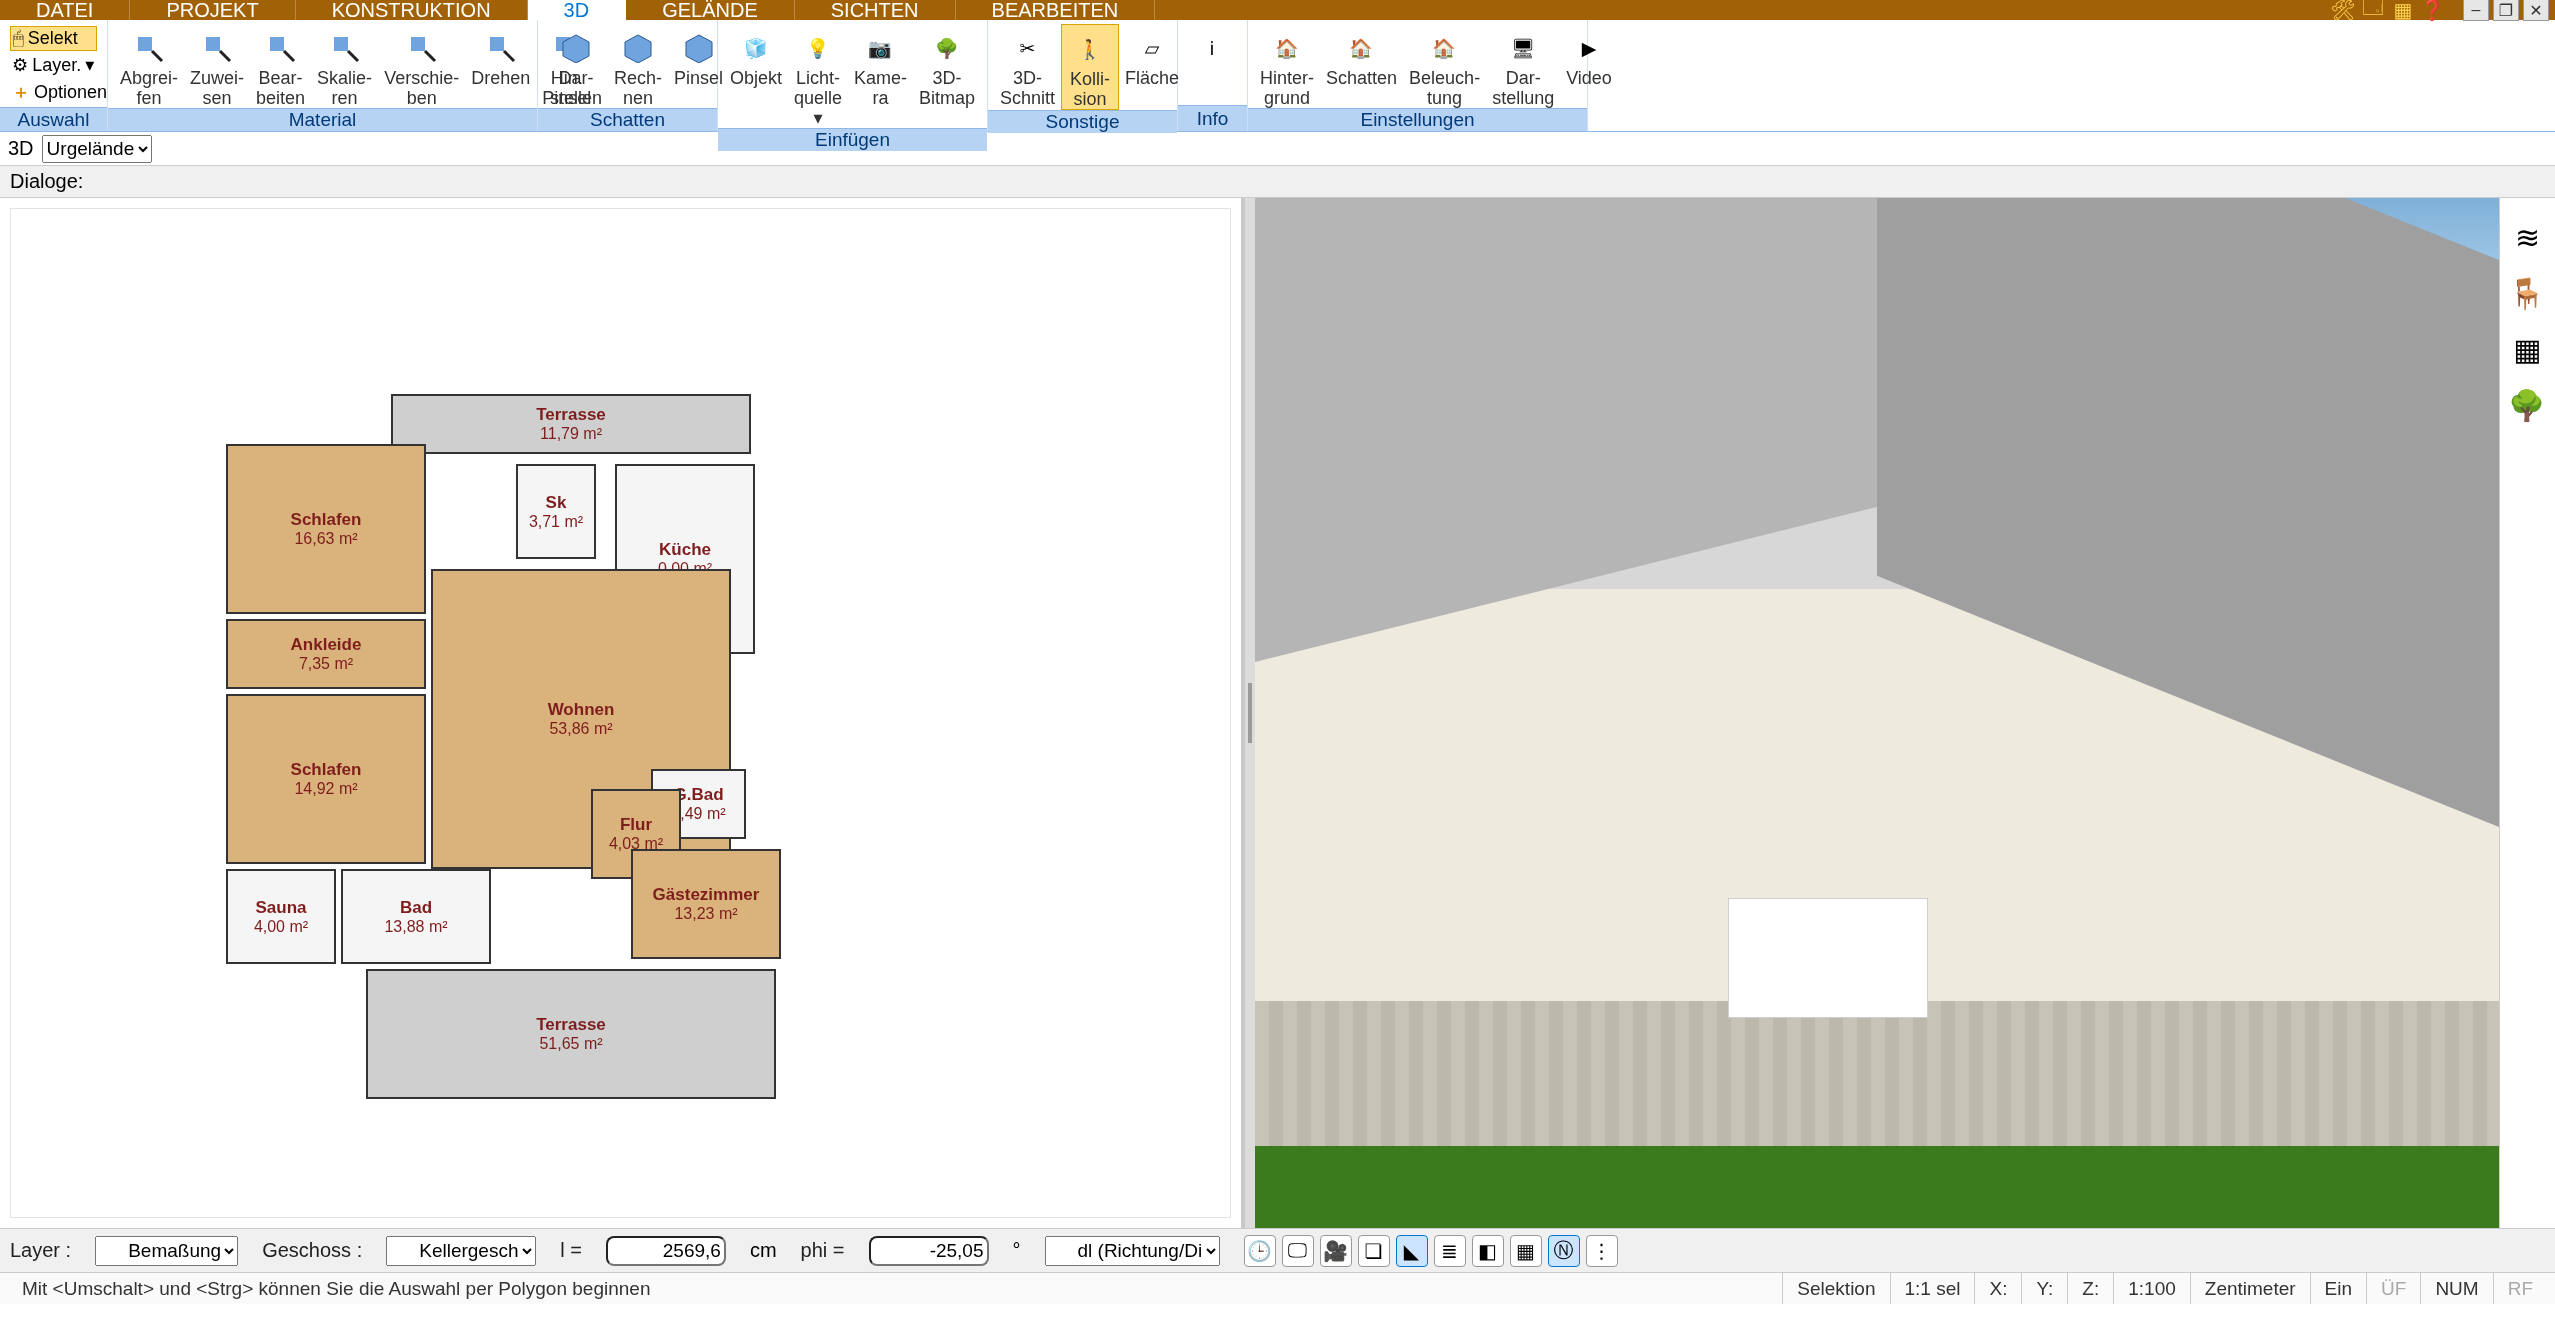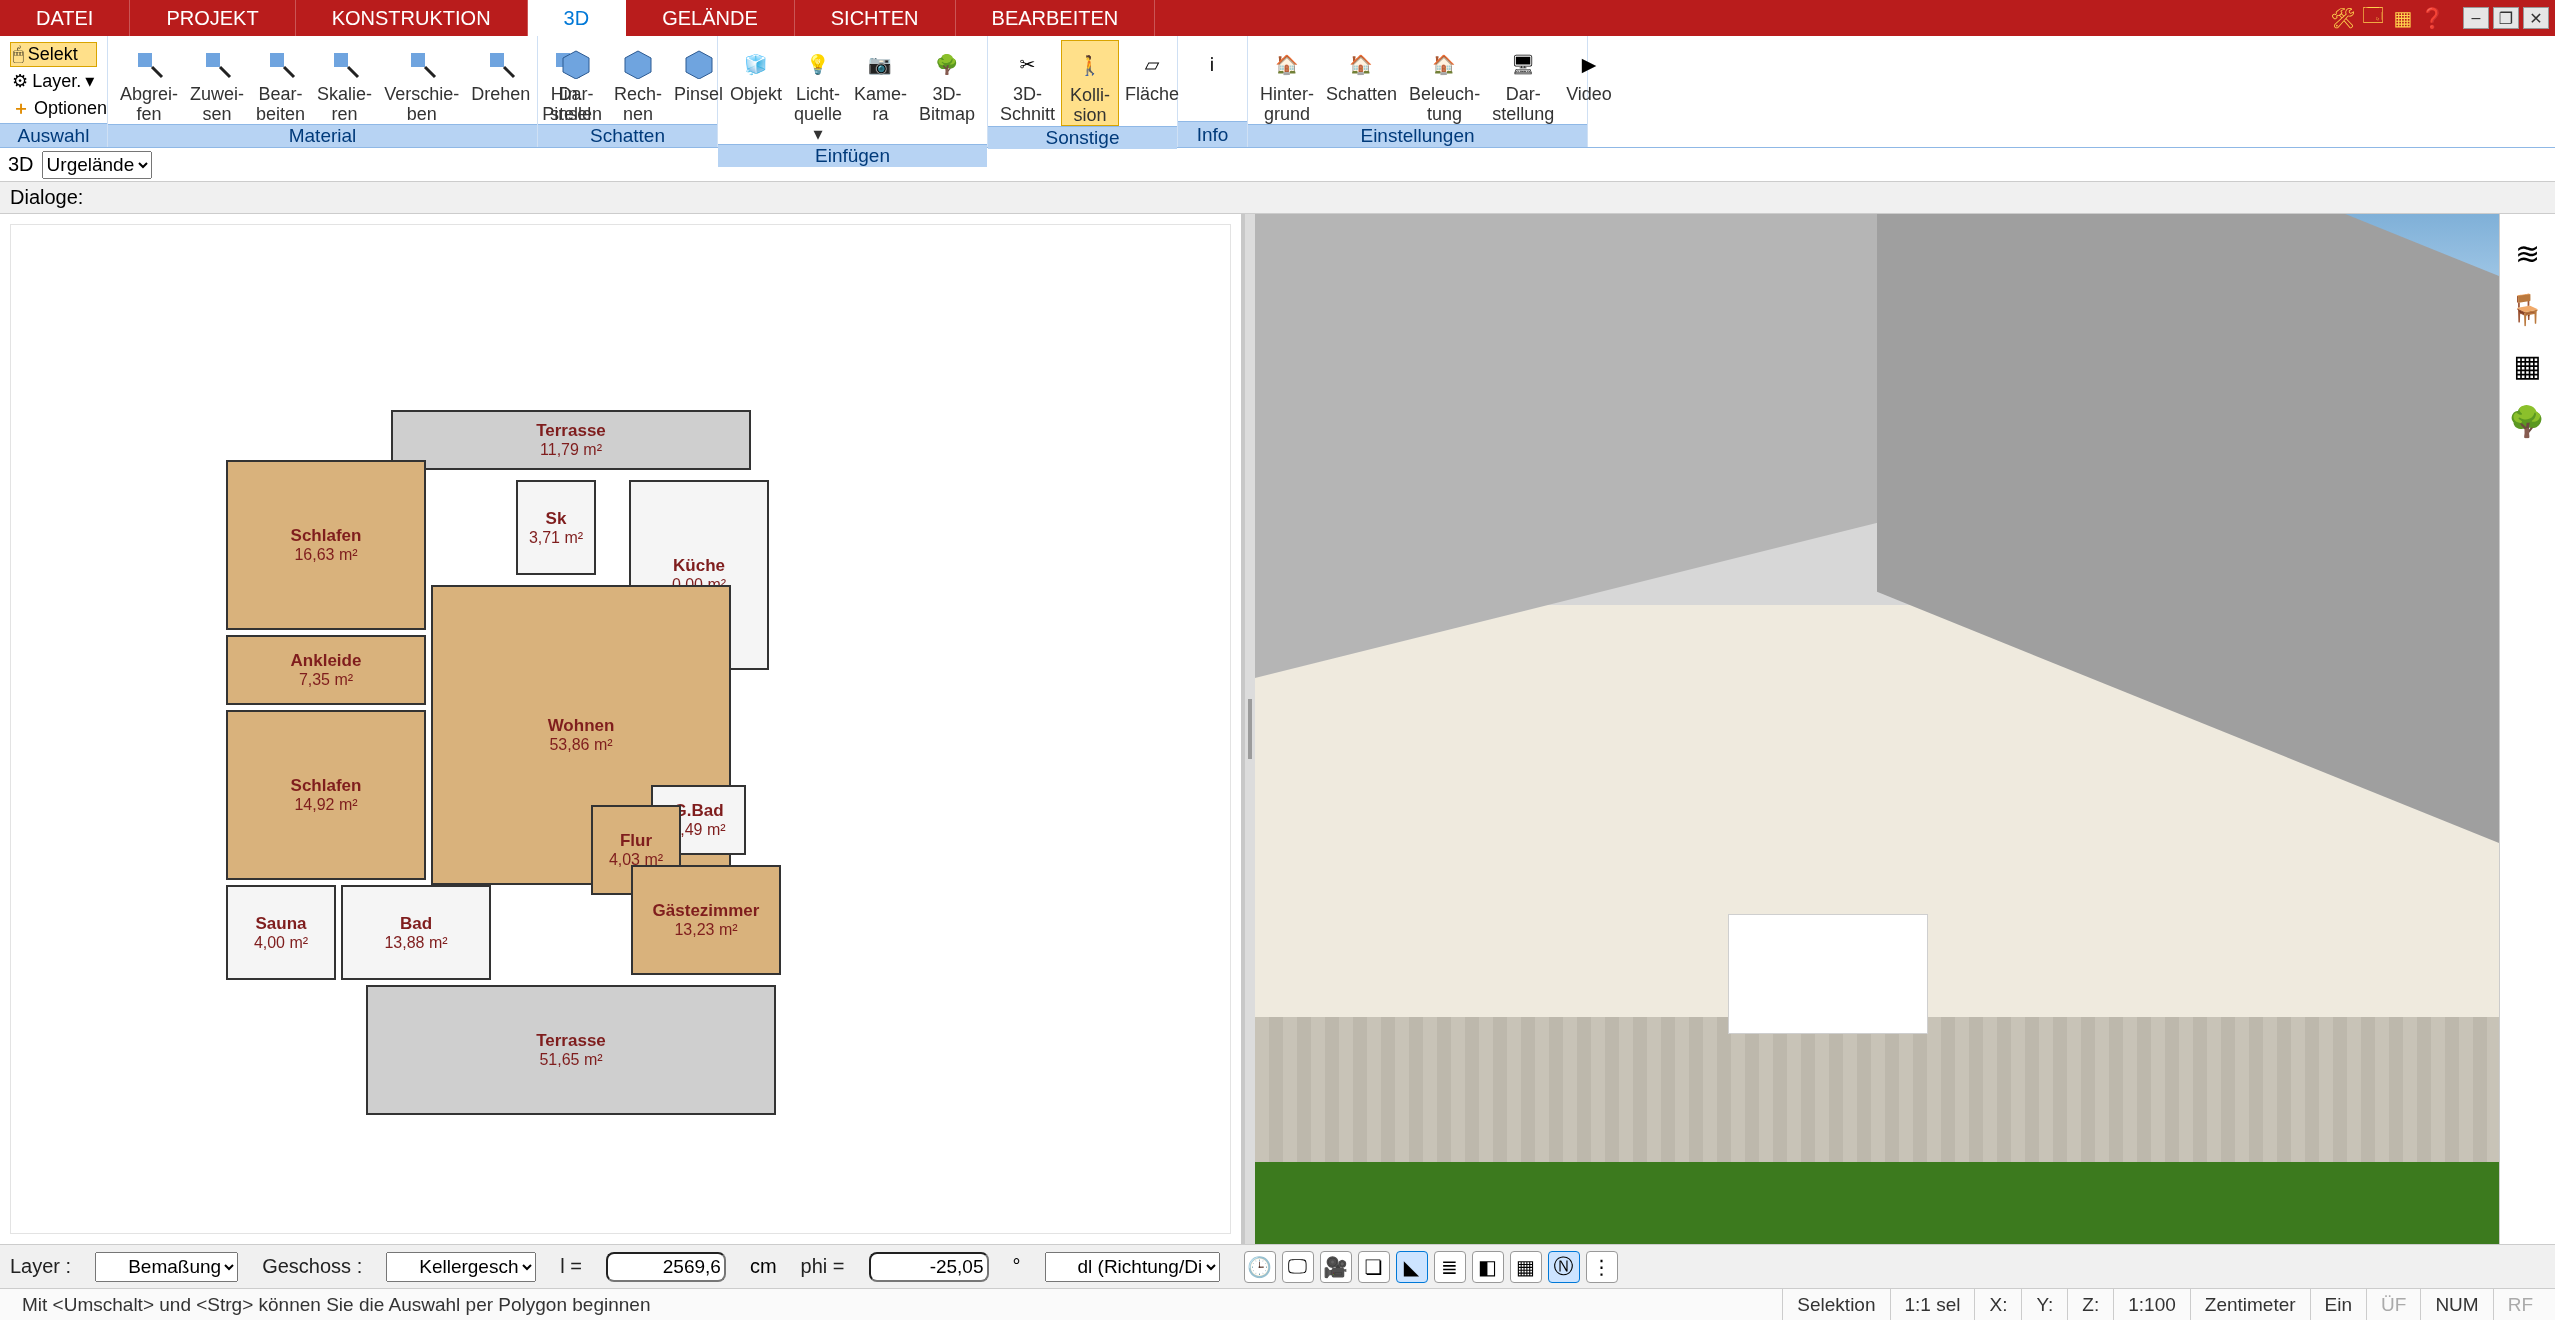--- a/index.html
+++ b/index.html
@@ -1,19 +1,19 @@
 <!DOCTYPE html>
 <html><head>
 <meta charset="utf-8">
 <style>
 * { margin: 0; padding: 0; box-sizing: border-box; font-family: "Segoe UI", Tahoma, sans-serif; }
 body { width: 2555px; height: 1325px; background: #fff; overflow: hidden; font-size: 19px; }
 
 
-.menubar { display: flex; height: 36px; background: #b91c1c; color: #fff; align-items: stretch; font-size: 20px; }
+.menubar { display: flex; height: 20px; background: #a16207; color: #fff; align-items: stretch; font-size: 20px; }
 .menubar .tab { padding: 0 36px; display: flex; align-items: center; border-right: 1px solid rgba(255,255,255,.25); cursor: pointer; }
 .menubar .tab.active { background: #fff; color: #0078d7; }
 .menubar .spacer { flex: 1; }
 .menubar .winctrls { display: flex; align-items: center; gap: 4px; padding: 0 6px; }
 .menubar .winctrls span { width: 26px; height: 22px; background: #e6e6e6; color: #333; font-size: 16px; display: flex; align-items: center; justify-content: center; border: 1px solid #999; cursor: pointer; }
 .menubar .helpicons { display: flex; align-items: center; gap: 6px; padding-right: 12px; }
 .menubar .helpicons i { width: 24px; height: 24px; display: inline-flex; align-items: center; justify-content: center; font-style: normal; color: #ffd24d; }
 
 
 .ribbon { display: flex; height: 112px; background: #fff; border-bottom: 1px solid #8fb8e6; }
@@ -325,21 +325,21 @@
           <span>11,79 m²</span>
         </div>
       <div class="room" style="left:215px;top:235px;width:200px;height:170px">
           <span class="nm">Schlafen</span>
           <span>16,63 m²</span>
         </div>
       <div class="room white" style="left:505px;top:255px;width:80px;height:95px">
           <span class="nm">Sk</span>
           <span>3,71 m²</span>
         </div>
-      <div class="room white" style="left:618px;top:255px;width:140px;height:190px">
+      <div class="room white" style="left:604px;top:255px;width:140px;height:190px">
           <span class="nm">Küche</span>
           <span>0,00 m²</span>
         </div>
       <div class="room" style="left:215px;top:410px;width:200px;height:70px">
           <span class="nm">Ankleide</span>
           <span>7,35 m²</span>
         </div>
       <div class="room" style="left:620px;top:450px;width:85px;height:80px">
           <span class="nm">WF</span>
           <span>4,07 m²</span>

